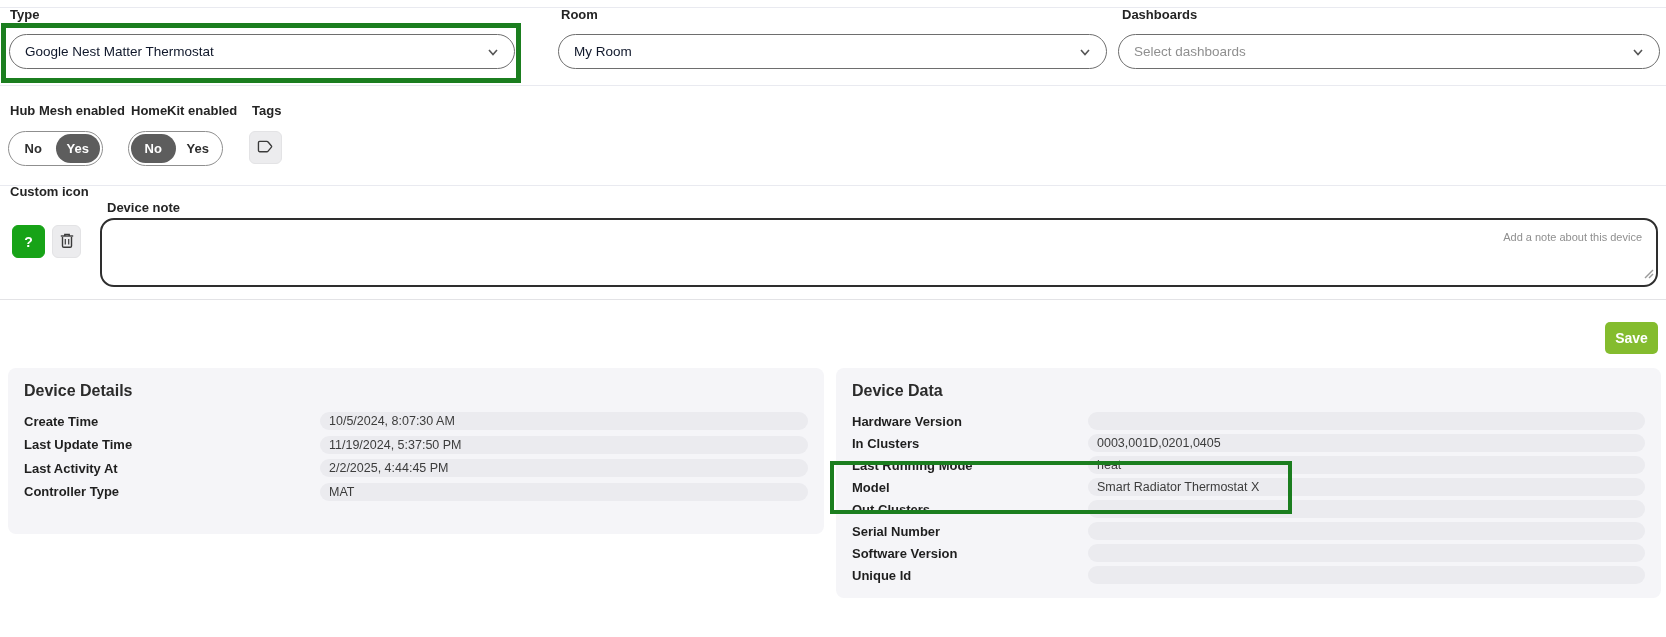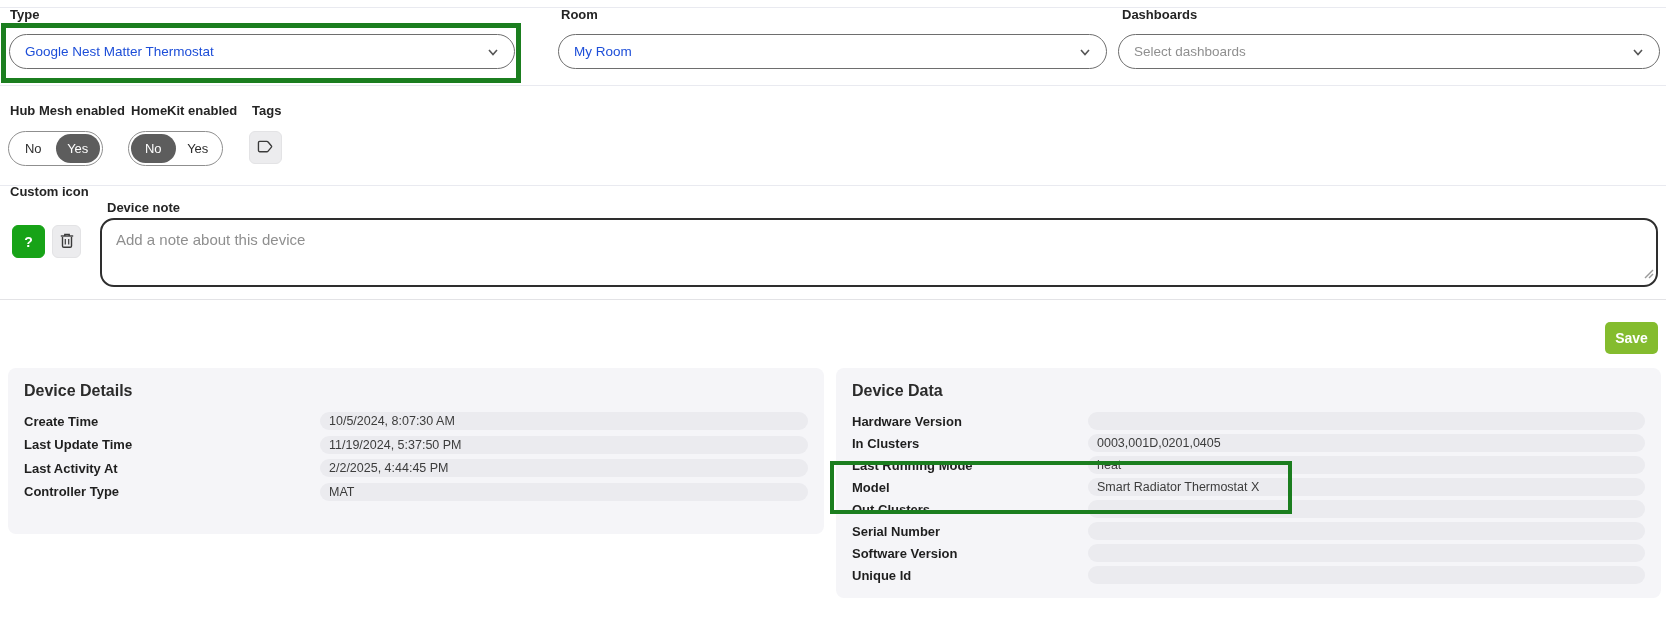--- a/index.html
+++ b/index.html
@@ -5,46 +5,46 @@
   html,body{margin:0;padding:0;background:#fff;}
   .canvas{
     position:relative;width:1666px;height:637px;background:#ffffff;
     font-family:"Liberation Sans",sans-serif;color:#2e2e2e;overflow:hidden;
   }
   .hline{position:absolute;left:0;right:0;height:1px;background:#e9eaf0;}
   .field-label{position:absolute;font-size:13px;font-weight:700;color:#242424;}
   .combo{
     position:absolute;height:35px;border:1px solid #6e6e6e;border-radius:18px;
     background:#fff;display:flex;align-items:center;padding:0 36px 0 15px;
-    font-size:13.5px;color:#1d4ed8;box-sizing:border-box;cursor:pointer;
+    font-size:13.5px;color:#0f172a;box-sizing:border-box;cursor:pointer;
   }
   .combo .chev{position:absolute;right:13px;top:9px;}
   .combo.placeholder{color:#8f8f8f;}
   .ann-box{position:absolute;border:5px solid #1b7e1f;box-sizing:border-box;pointer-events:none;}
   .ann-box.thin{border-width:4px;}
   .toggle{
     position:absolute;width:95px;height:35px;border:1px solid #8f8f8f;border-radius:18px;
     background:#fff;display:flex;align-items:center;box-sizing:border-box;padding:2px;cursor:pointer;
   }
   .toggle .opt{
-    flex:1;text-align:center;font-size:13px;font-weight:400;color:#2e2e2e;
+    flex:1;text-align:center;font-size:13px;font-weight:700;color:#2e2e2e;
     line-height:29px;height:29px;border-radius:15px;
   }
   .toggle .opt.sel{background:#5d5d5d;color:#ffffff;}
   .sq-btn{
     position:absolute;width:33px;height:33px;border-radius:6px;background:#ececee;
     border:1px solid #e3e3e5;display:flex;align-items:center;justify-content:center;
     box-sizing:border-box;cursor:pointer;
   }
   .sq-btn.green{background:#17a317;border-color:#17a317;color:#fff;font-size:14px;font-weight:700;}
   .note-wrap{position:absolute;}
   .note-wrap textarea{
     width:100%;height:100%;box-sizing:border-box;border:2px solid #2e2e2e;border-radius:14px;
-    resize:none;font-family:"Liberation Sans",sans-serif;font-size:15px;color:#333;
-    padding:11px 14px;outline:none;background:#fff;
+    resize:none;font-family:"Liberation Sans",sans-serif;font-size:11px;color:#333;
+    padding:11px 14px;outline:none;background:#fff;text-align:right;
   }
   .note-wrap textarea::placeholder{color:#8f8f8f;}
   .note-wrap .grip{position:absolute;right:4px;bottom:4px;pointer-events:none;}
   .save-btn{
     position:absolute;background:#84bc2e;color:#fff;border:none;border-radius:5px;
     font-family:"Liberation Sans",sans-serif;font-size:14px;font-weight:600;cursor:pointer;
   }
   .panel{
     position:absolute;background:#f5f5f8;border-radius:8px;box-sizing:border-box;padding:14px 16px;
   }

